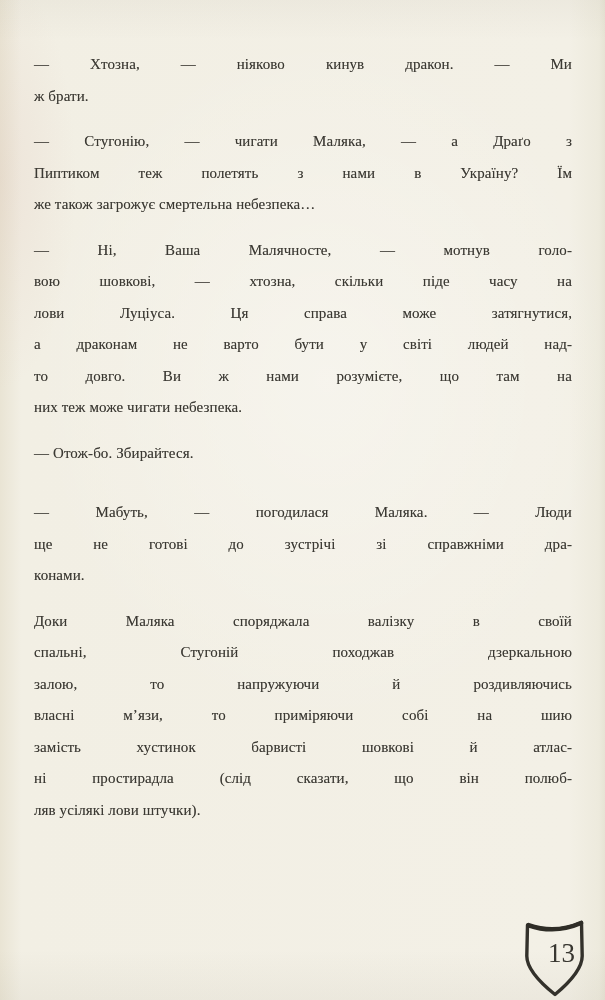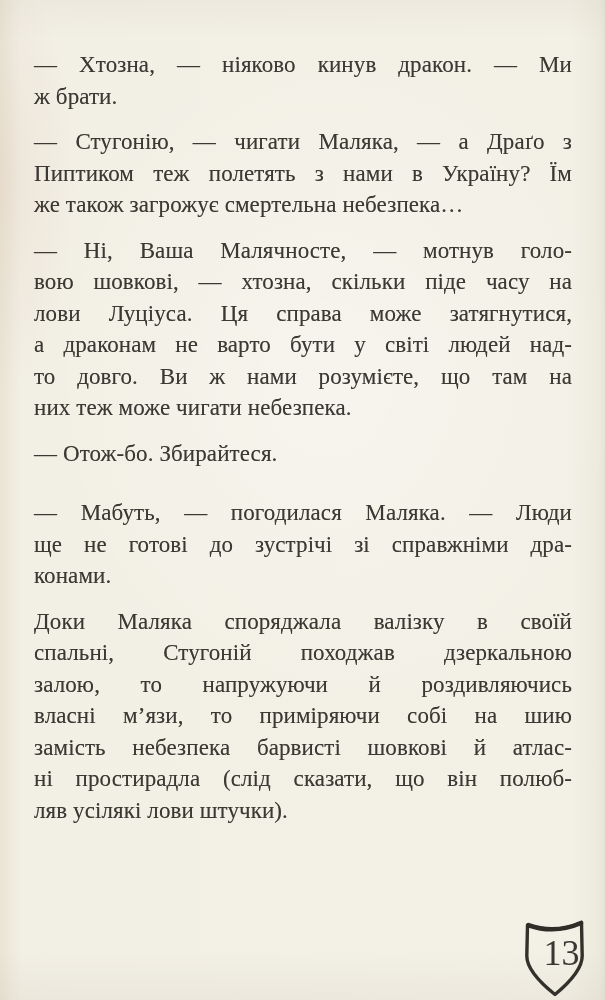--- a/index.html
+++ b/index.html
@@ -24,21 +24,21 @@
     background:
       linear-gradient(180deg, rgba(120,110,90,0.05) 0%, rgba(120,110,90,0) 4%, rgba(120,110,90,0) 95%, rgba(120,110,90,0.06) 100%);
   }
   .text-block {
     position: absolute;
     left: 34px; top: 49px; width: 538px;
   }
   .paragraph { margin: 0 0 14px 0; }
   .paragraph.gap-large { margin-top: 28px; }
   .line {
-    font-size: 23px;
+    font-size: 15px;
     line-height: 31.5px;
     letter-spacing: 0.1px;
     text-align: justify;
     text-align-last: justify;
     color: #3b3933;
     text-shadow: 0 0 0.6px rgba(59,57,51,0.45);
   }
   .line.last { text-align-last: left; }
   .shield {
     position: absolute;
@@ -52,21 +52,21 @@
   }
   .shield .top-accent {
     fill: none; stroke: #2f2d27; stroke-width: 4.6;
     stroke-linecap: round;
   }
   .page-number {
     position: absolute;
     top: 23px; left: 0; width: 62px;
     text-indent: 13px;
     text-align: center;
-    font-size: 36px;
+    font-size: 27px;
     line-height: 27px;
     color: #393731;
   }
 </style>
 </head>
 <body>
 
 <div class="page">
   <div class="paper-shade"></div>
 
@@ -94,21 +94,21 @@
       <div class="paragraph gap-large">
         <div class="line">— Мабуть, — погодилася Маляка. — Люди</div>
         <div class="line">ще не готові до зустрічі зі справжніми дра-</div>
         <div class="line last">конами.</div>
       </div>
       <div class="paragraph">
         <div class="line">Доки Маляка споряджала валізку в своїй</div>
         <div class="line">спальні, Стугоній походжав дзеркальною</div>
         <div class="line">залою, то напружуючи й роздивляючись</div>
         <div class="line">власні м’язи, то приміряючи собі на шию</div>
-        <div class="line">замість небезпека барвисті шовкові й атлас-</div>
+        <div class="line">замість хустинок барвисті шовкові й атлас-</div>
         <div class="line">ні простирадла (слід сказати, що він полюб-</div>
         <div class="line last">ляв усілякі лови штучки).</div>
       </div>
     </main>
 
   <div class="shield">
     <svg viewBox="0 0 62 82" aria-hidden="true">
       <path class="outline" d="M 3.5 8 Q 31 17.5 57.5 5.5 L 58.2 39 Q 58.2 55 31 77.5 Q 2.8 55 2.8 39 Z"></path>
       <path class="top-accent" d="M 4.5 8.2 Q 31 17.3 57 6"></path>
     </svg>

